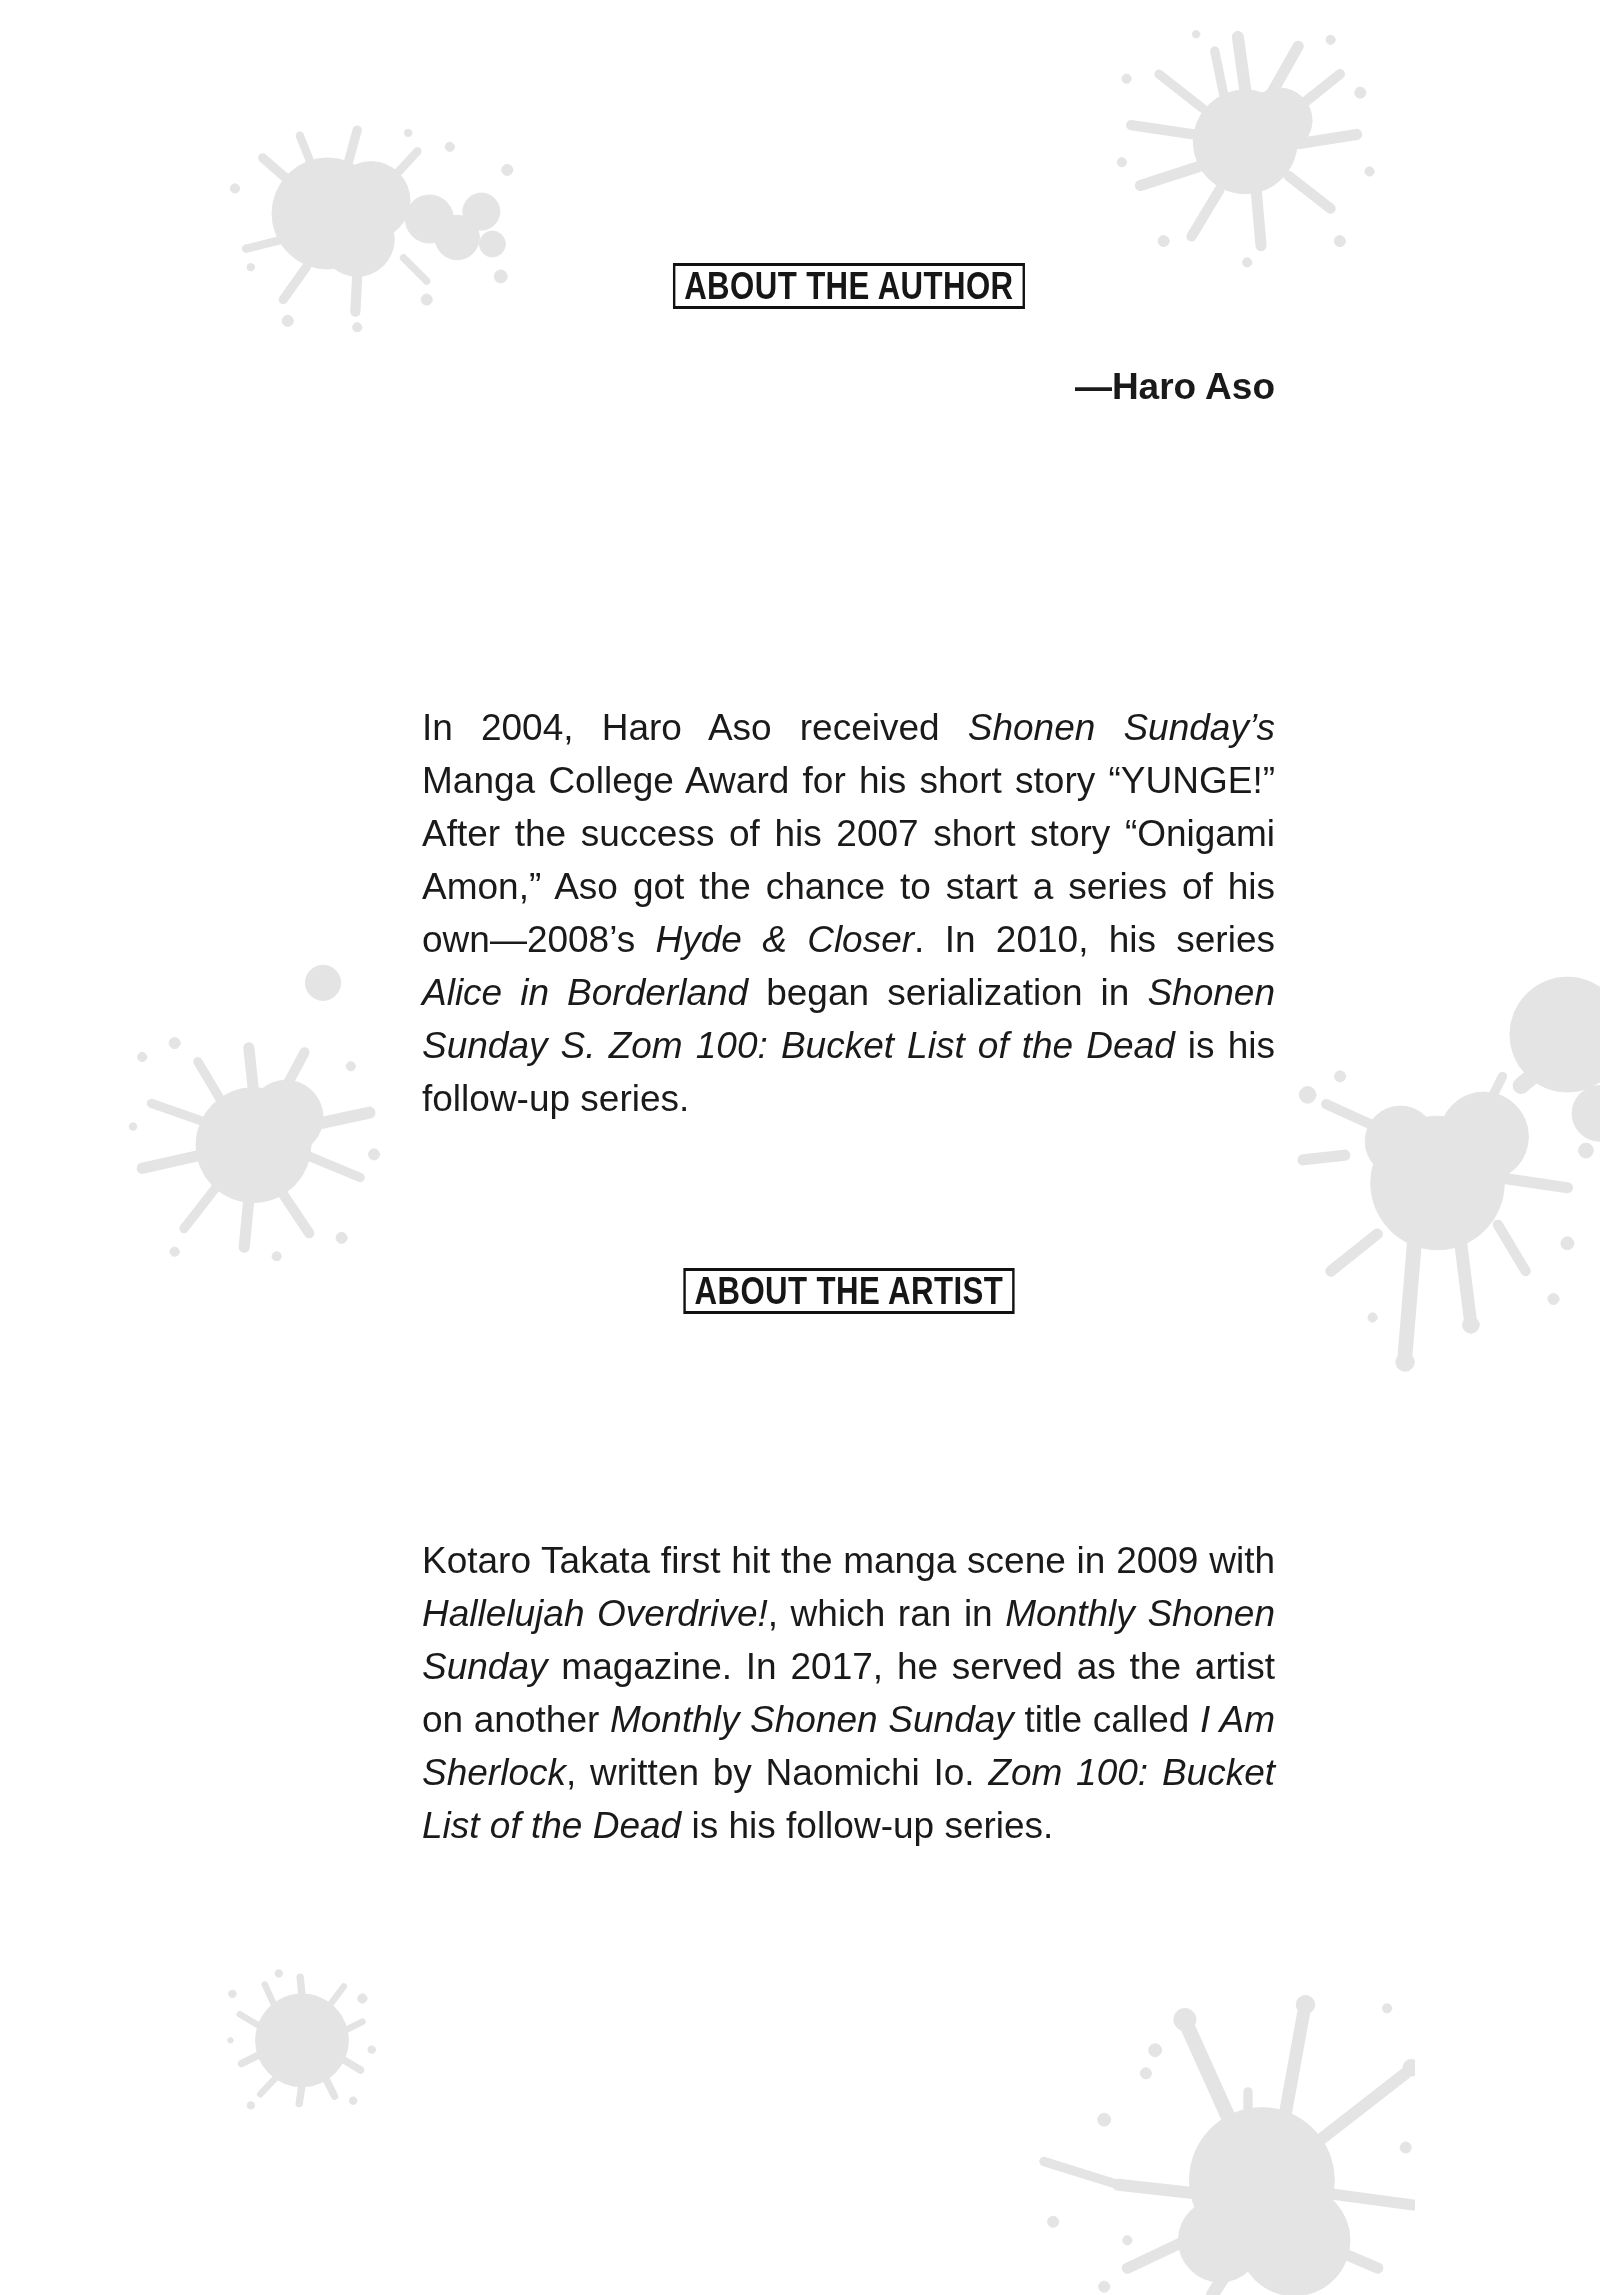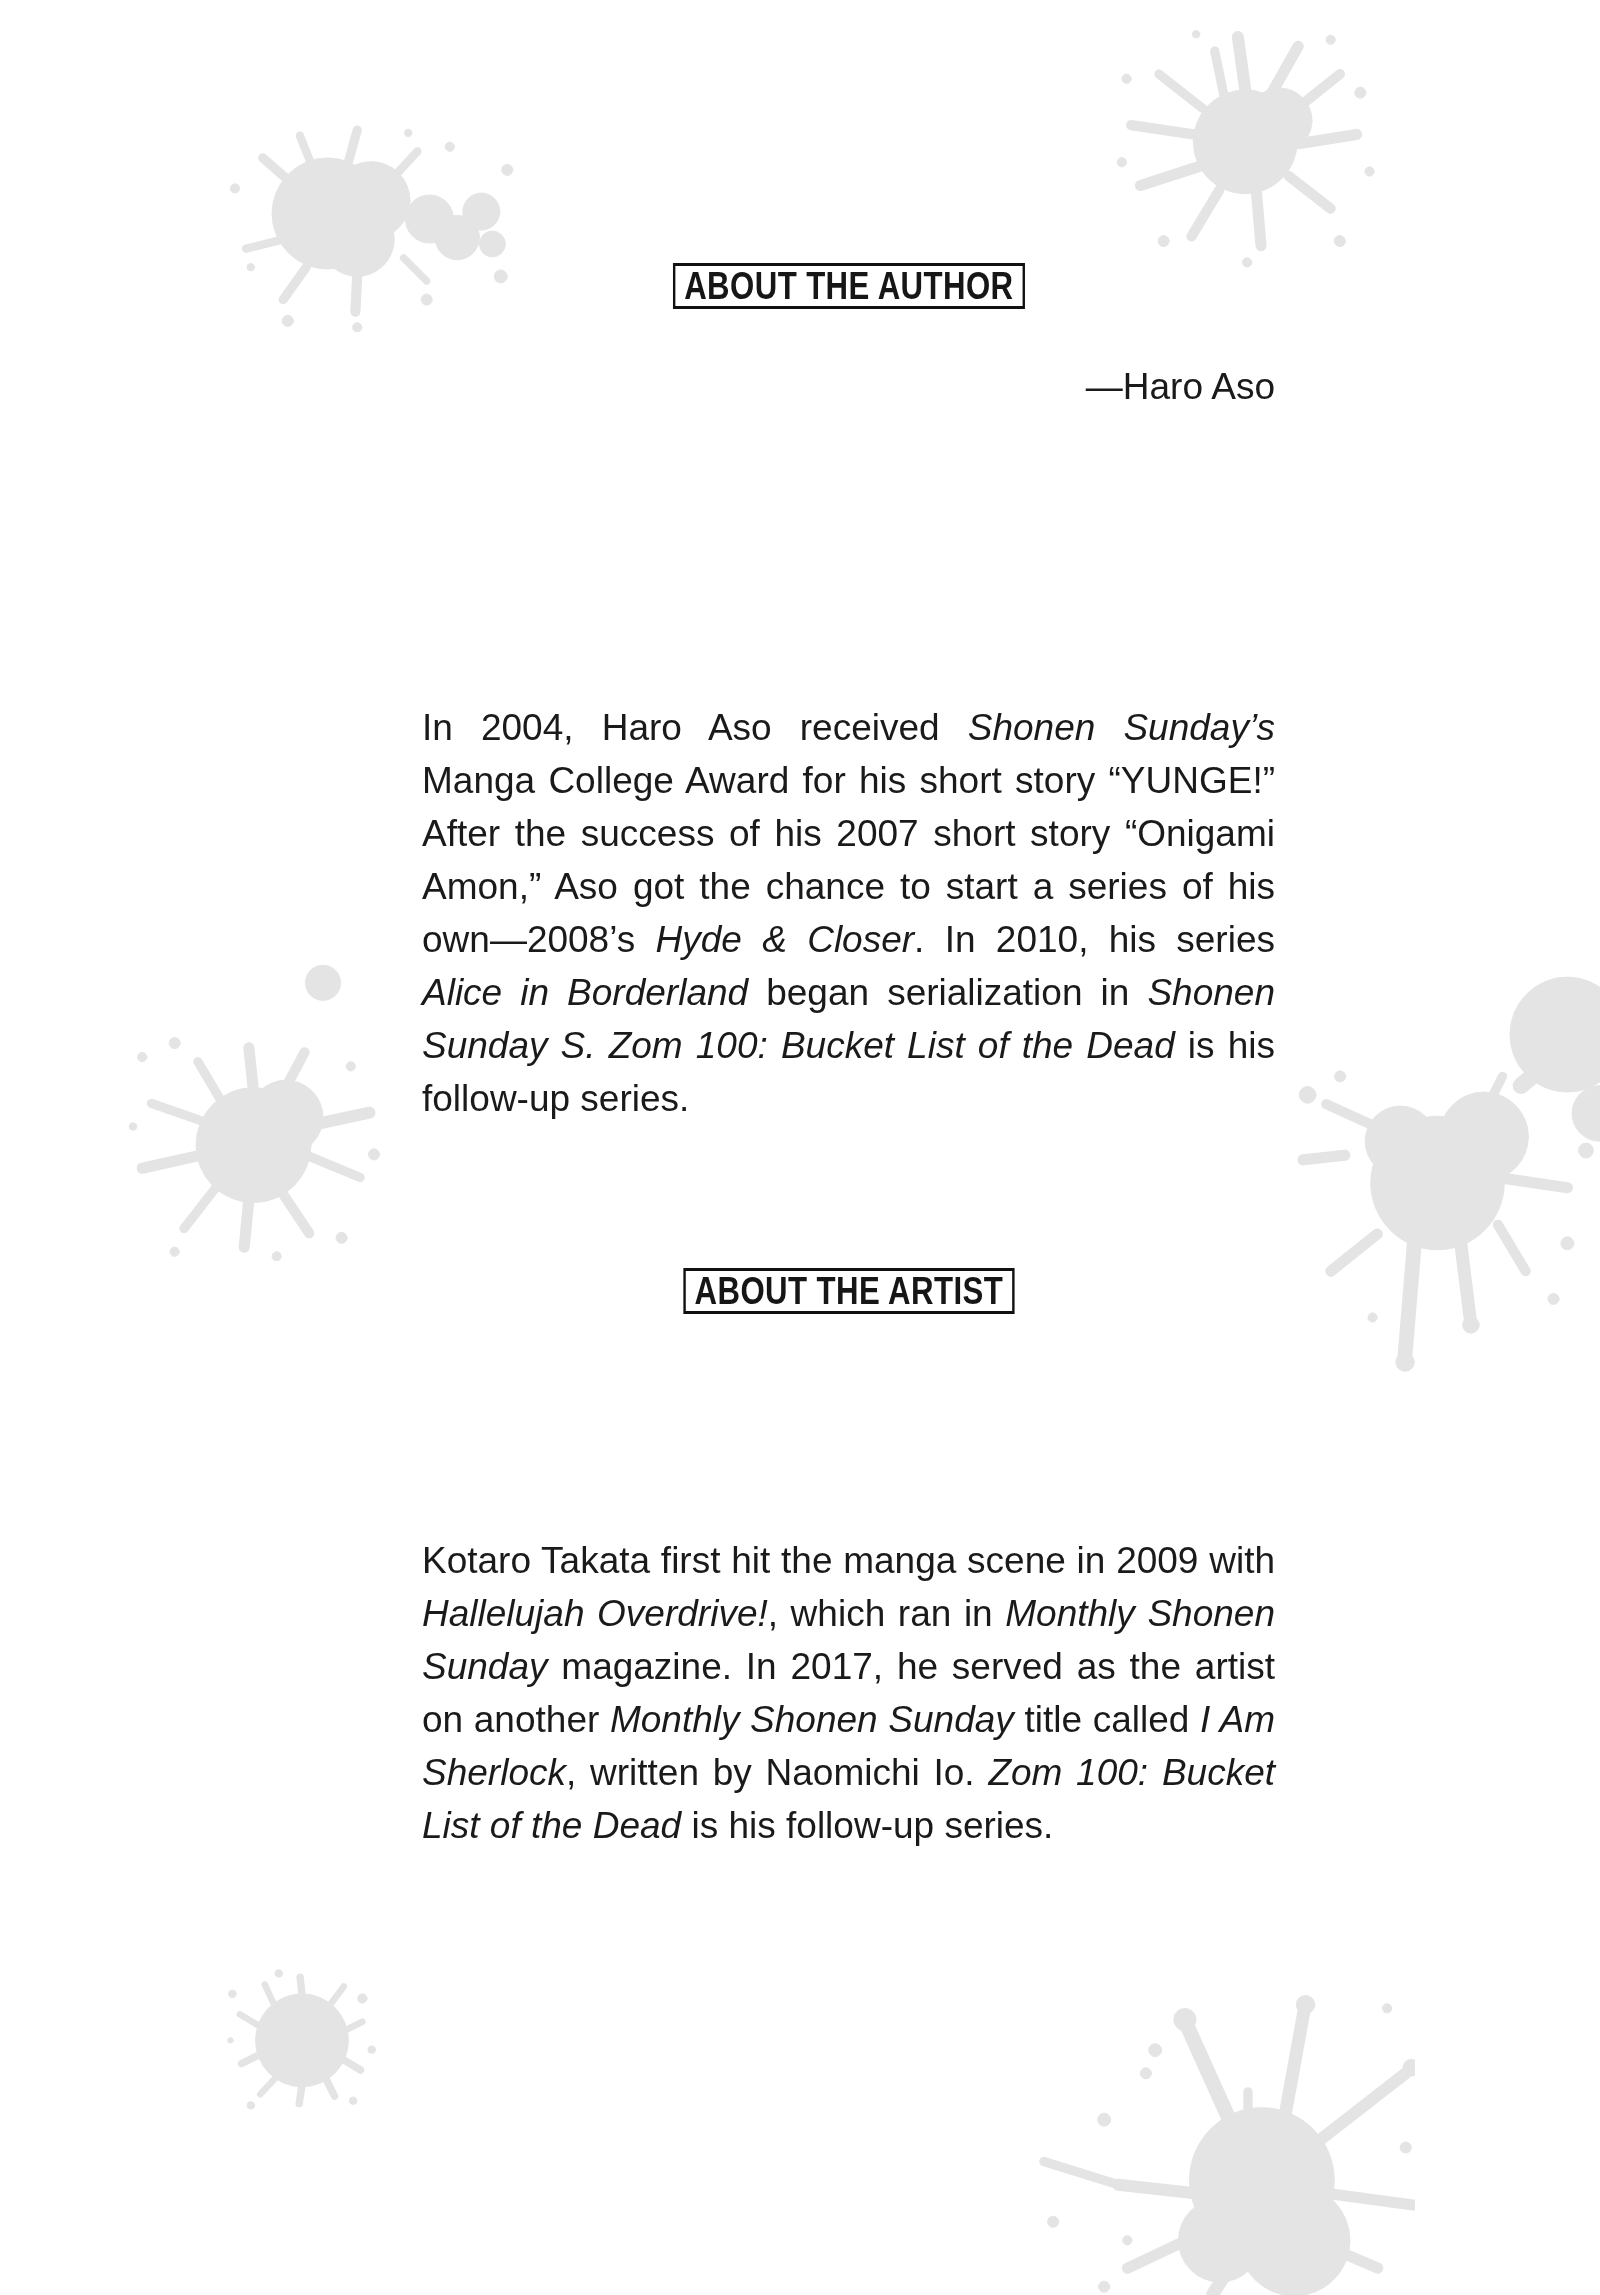--- a/index.html
+++ b/index.html
@@ -43,21 +43,21 @@
   .quote {
     font-size: 37px;
     line-height: 53px;
     font-weight: 700;
     text-align: justify;
     color: #1a1a1a;
   }
   .attribution {
     font-size: 37px;
     line-height: 53px;
-    font-weight: 400;
+    font-weight: 700;
     text-align: right;
     color: #1a1a1a;
   }
   .bio {
     font-size: 37px;
     line-height: 53px;
     font-weight: 400;
     text-align: justify;
     color: #1a1a1a;
   }

